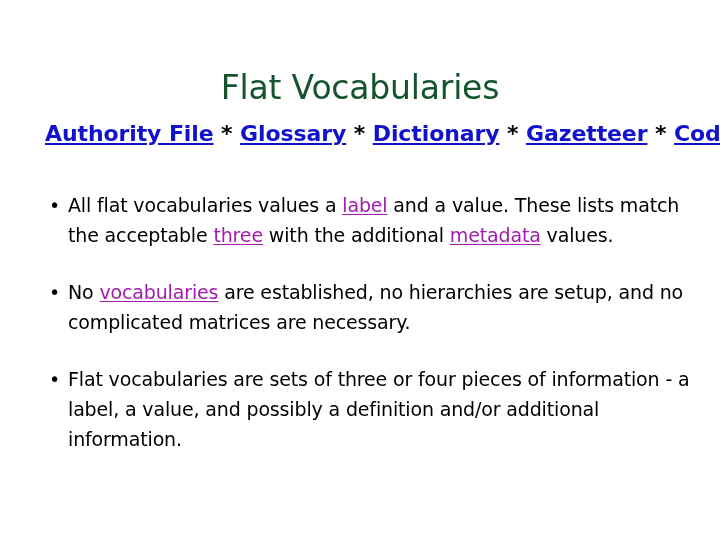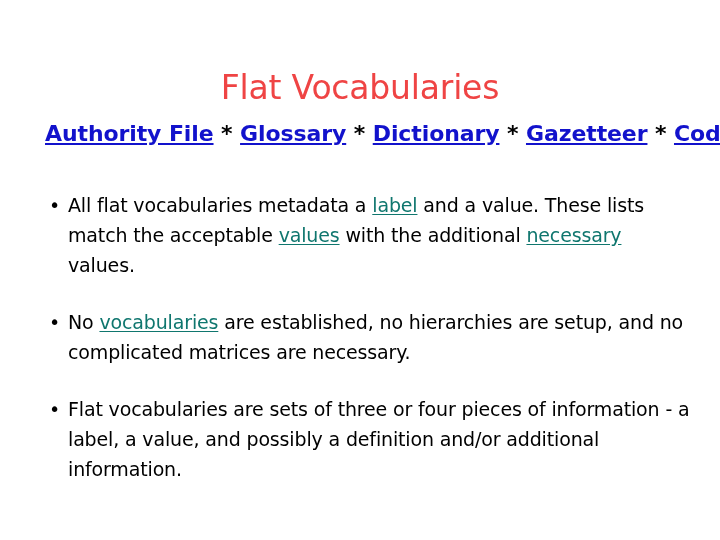--- a/index.html
+++ b/index.html
@@ -21,21 +21,21 @@
     box-sizing: border-box;
   }
   .slide-title {
     position: absolute;
     top: 46px;
     left: 0;
     width: 720px;
     text-align: center;
     font-size: 33px;
     font-weight: normal;
-    color: #ef4444;
+    color: #14532d;
     letter-spacing: -0.2px;
     line-height: 40px;
     white-space: nowrap;
   }
   .subheading {
     position: absolute;
     top: 121px;
     left: 45px;
     width: 640px;
     font-size: 22px;
@@ -79,38 +79,38 @@
     left: 4px;
     top: 0;
     font-size: 19px;
     line-height: 30px;
     color: #000000;
   }
   .bullet-text {
     display: block;
   }
   .bullet-text .lnk {
-    color: #0f766e;
+    color: #a21caf;
     text-decoration: underline;
     text-underline-offset: 2px;
   }
 </style>
 </head>
 <body>
 
 <div class="slide">
 
   <h1 class="slide-title">Flat Vocabularies</h1>
 
   <div class="subheading"><span class="term">Authority File</span><span class="sep"> * </span><span class="term">Glossary</span><span class="sep"> * </span><span class="term">Dictionary</span><span class="sep"> * </span><span class="term">Gazetteer</span><span class="sep"> * </span><span class="term">Code List</span></div>
 
   <div class="body-list">
       <div class="bullet-row">
         <span class="bullet-dot">•</span>
-        <span class="bullet-text"><span>All flat vocabularies metadata a </span><span class="lnk">label</span><span> and a value. These lists match the acceptable </span><span class="lnk">values</span><span> with the additional </span><span class="lnk">necessary</span><span> values.</span></span>
+        <span class="bullet-text"><span>All flat vocabularies values a </span><span class="lnk">label</span><span> and a value. These lists match the acceptable </span><span class="lnk">three</span><span> with the additional </span><span class="lnk">metadata</span><span> values.</span></span>
       </div>
       <div class="bullet-row">
         <span class="bullet-dot">•</span>
         <span class="bullet-text"><span>No </span><span class="lnk">vocabularies</span><span> are established, no hierarchies are setup, and no complicated matrices are necessary.</span></span>
       </div>
       <div class="bullet-row">
         <span class="bullet-dot">•</span>
         <span class="bullet-text"><span>Flat vocabularies are sets of three or four pieces of information - a label, a value, and possibly a definition and/or additional information.</span></span>
       </div>
     </div>

